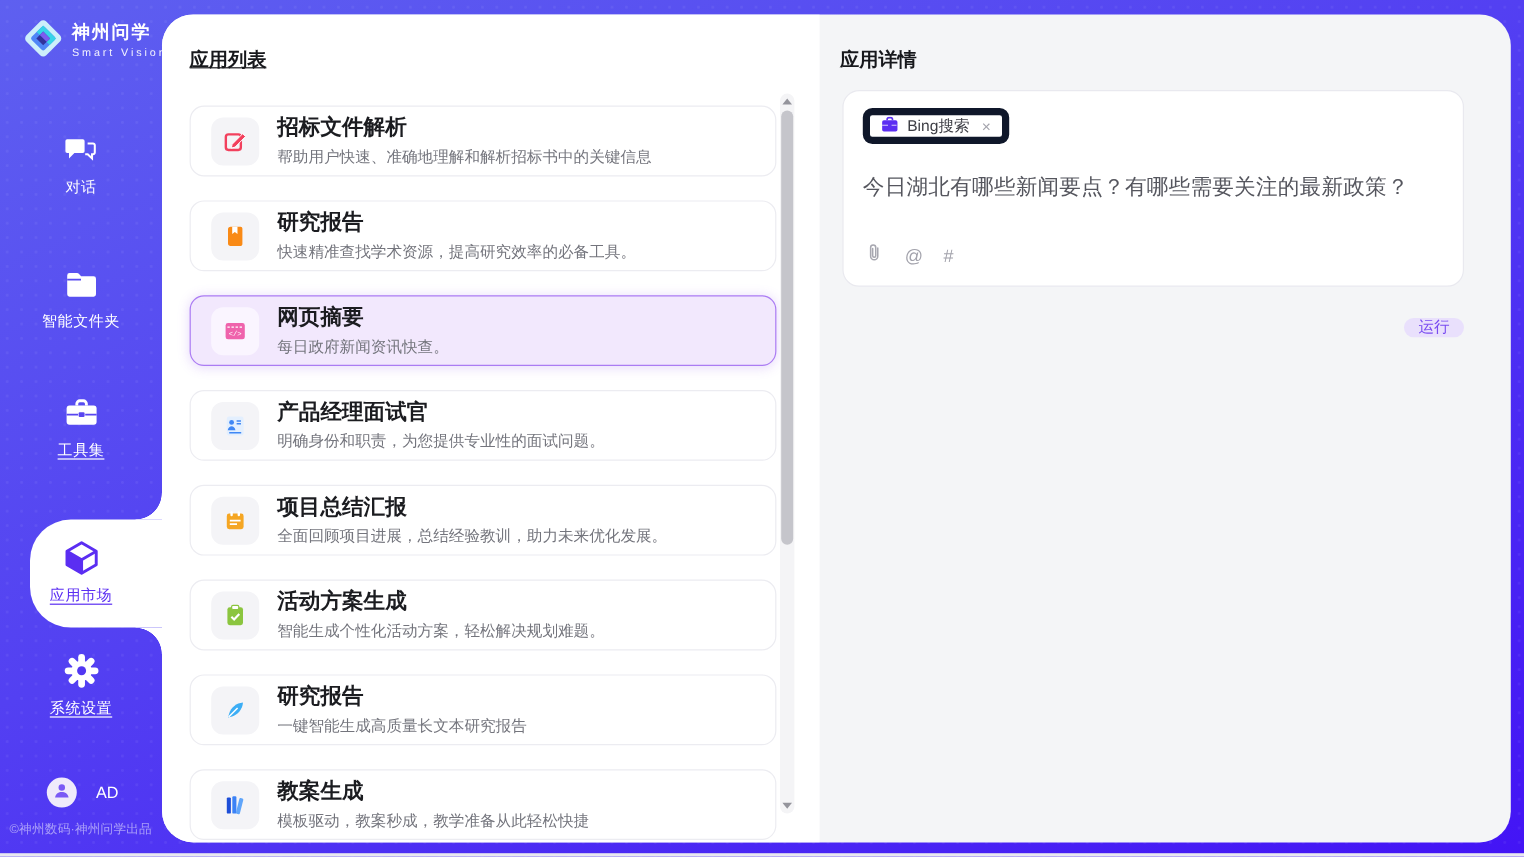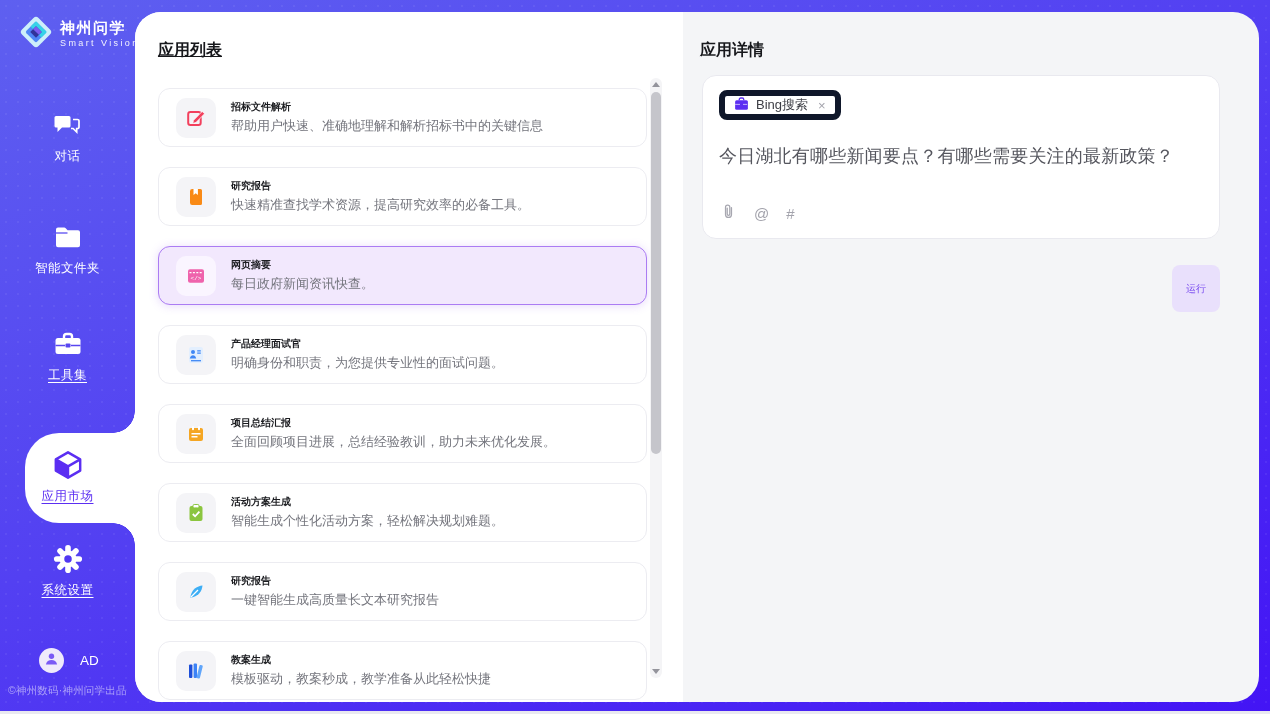--- a/index.html
+++ b/index.html
@@ -42,39 +42,39 @@
   .panel-title { font-size:16px; font-weight:700; color:#17181c; }
 
   
   .list-panel { width:548px; flex:none; background:#fff; position:relative; padding:28px 36px 0 23px; }
   .list-panel .panel-title { margin-bottom:27px;text-decoration:underline; }
   .app-card { height:59px; border:1px solid #ececf1; border-radius:12px; background:#fff; display:flex; align-items:center; gap:15px; padding:0 14px 0 17px; margin-bottom:20px; cursor:pointer; }
   .app-card:last-child { margin-top:28px; }
   .app-card.selected { background:#f2e8fd; border-color:#ab7cf3; box-shadow:0 1px 10px rgba(147,86,235,.22); }
   .icon-tile { width:40px; height:40px; border-radius:10px; background:#f4f4f7; display:flex; align-items:center; justify-content:center; flex:none; }
   .app-card.selected .icon-tile { background:#faf5ff; }
-  .card-title { font-size:10px; font-weight:700; color:#1b1c20; line-height:1.2; }
+  .card-title { font-size:18px; font-weight:700; color:#1b1c20; line-height:1.2; }
   .card-desc { font-size:13px; color:#74757d; margin-top:5px; line-height:1.2; white-space:nowrap; }
 
   .scrollbar { position:absolute; left:515px; top:66px; width:12px; height:600px; background:#f4f4f6; border-radius:6px; }
   .sb-thumb { position:absolute; left:1px; right:1px; top:14px; height:362px; background:#c5c5cb; border-radius:5px; cursor:pointer; }
   .sb-arrow { position:absolute; left:2px; width:0; height:0; border-left:4px solid transparent; border-right:4px solid transparent; cursor:pointer; }
   .sb-arrow.up { top:4px; border-bottom:5px solid #94949c; }
   .sb-arrow.down { bottom:4px; border-top:5px solid #94949c; }
 
   
   .detail-panel { flex:1; position:relative; padding:28px 0 0 17px; }
   .detail-card { width:518px; height:164px; margin:14px 0 0 2px; background:#fff; border:1px solid #e9e9ef; border-radius:14px; padding:14px 16px 12px; position:relative; }
   .tool-tag { display:inline-flex; align-items:center; gap:7px; height:30px; padding:0 9px; border:6px solid #0f172a; border-radius:8px; background:#fff; font-size:13px; color:#3c3d44; cursor:pointer; }
   .tag-close { color:#a3a3ac; font-size:13px; margin-left:3px; cursor:pointer; }
   .prompt { margin-top:24px; font-size:18px; color:#55565e; letter-spacing:.2px; }
   .composer-row { position:absolute; left:17px; bottom:13px; display:flex; align-items:center; gap:17px; }
   .composer-sym { font-size:15px; color:#a3a3ac; cursor:pointer; }
   .run-row { width:518px; margin-left:2px; display:flex; justify-content:flex-end; margin-top:26px; }
-  .run-btn { min-width:48px; height:47px; padding:0 12px; background:#e9e0fc; color:#7a4cf0; border:none; border-radius:8px; font-size:10px; font-family:inherit; display:flex; align-items:center; justify-content:center; cursor:pointer; }
+  .run-btn { min-width:48px; height:16px; padding:0 12px; background:#e9e0fc; color:#7a4cf0; border:none; border-radius:8px; font-size:13px; font-family:inherit; display:flex; align-items:center; justify-content:center; cursor:pointer; }
 </style>
 </head>
 <body>
 
 <div class="logo">
   <span>
     <svg width="36" height="36" viewBox="0 0 40 40">
       <g transform="rotate(45 20 20)">
         <rect x="7" y="7" width="26" height="26" rx="4" fill="#cdeffa"></rect>
         <rect x="11.5" y="11.5" width="17" height="17" rx="2" fill="#4f86f7"></rect>

